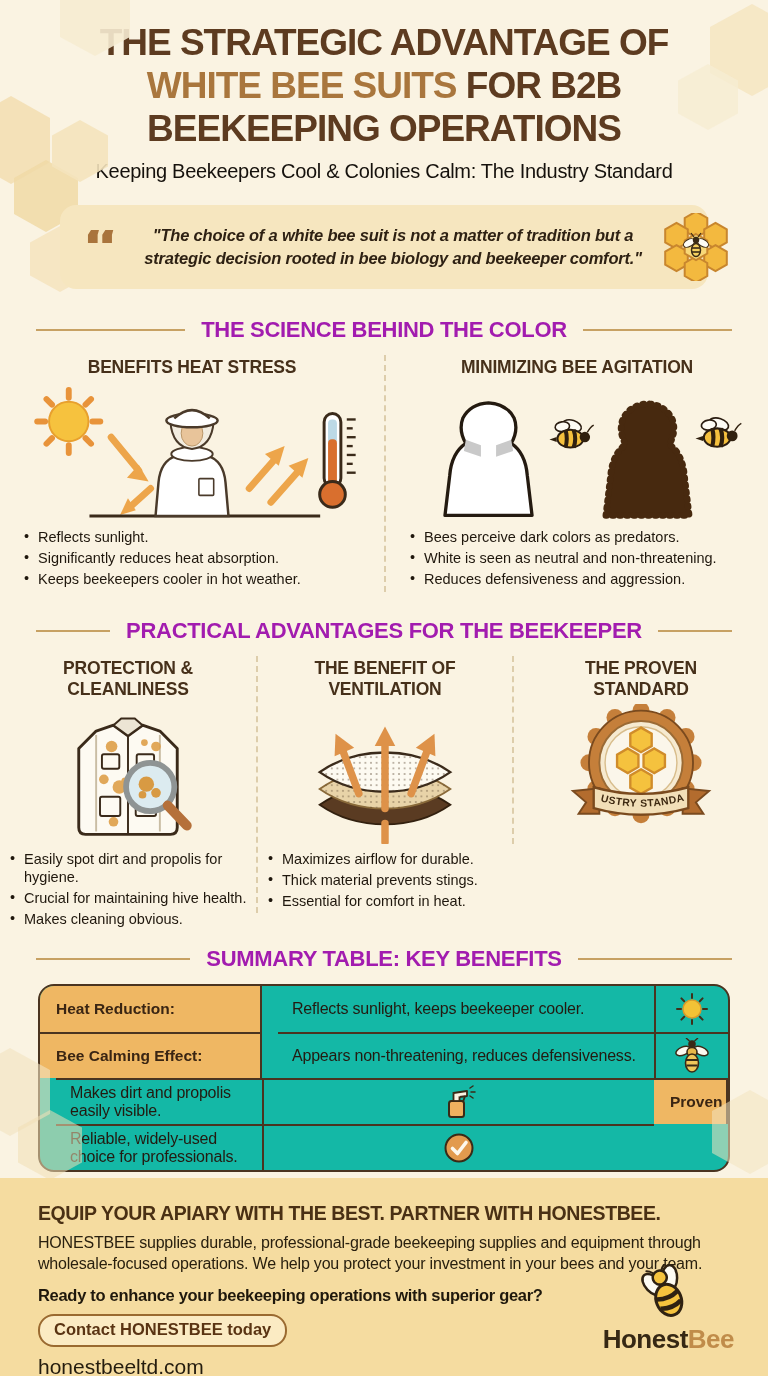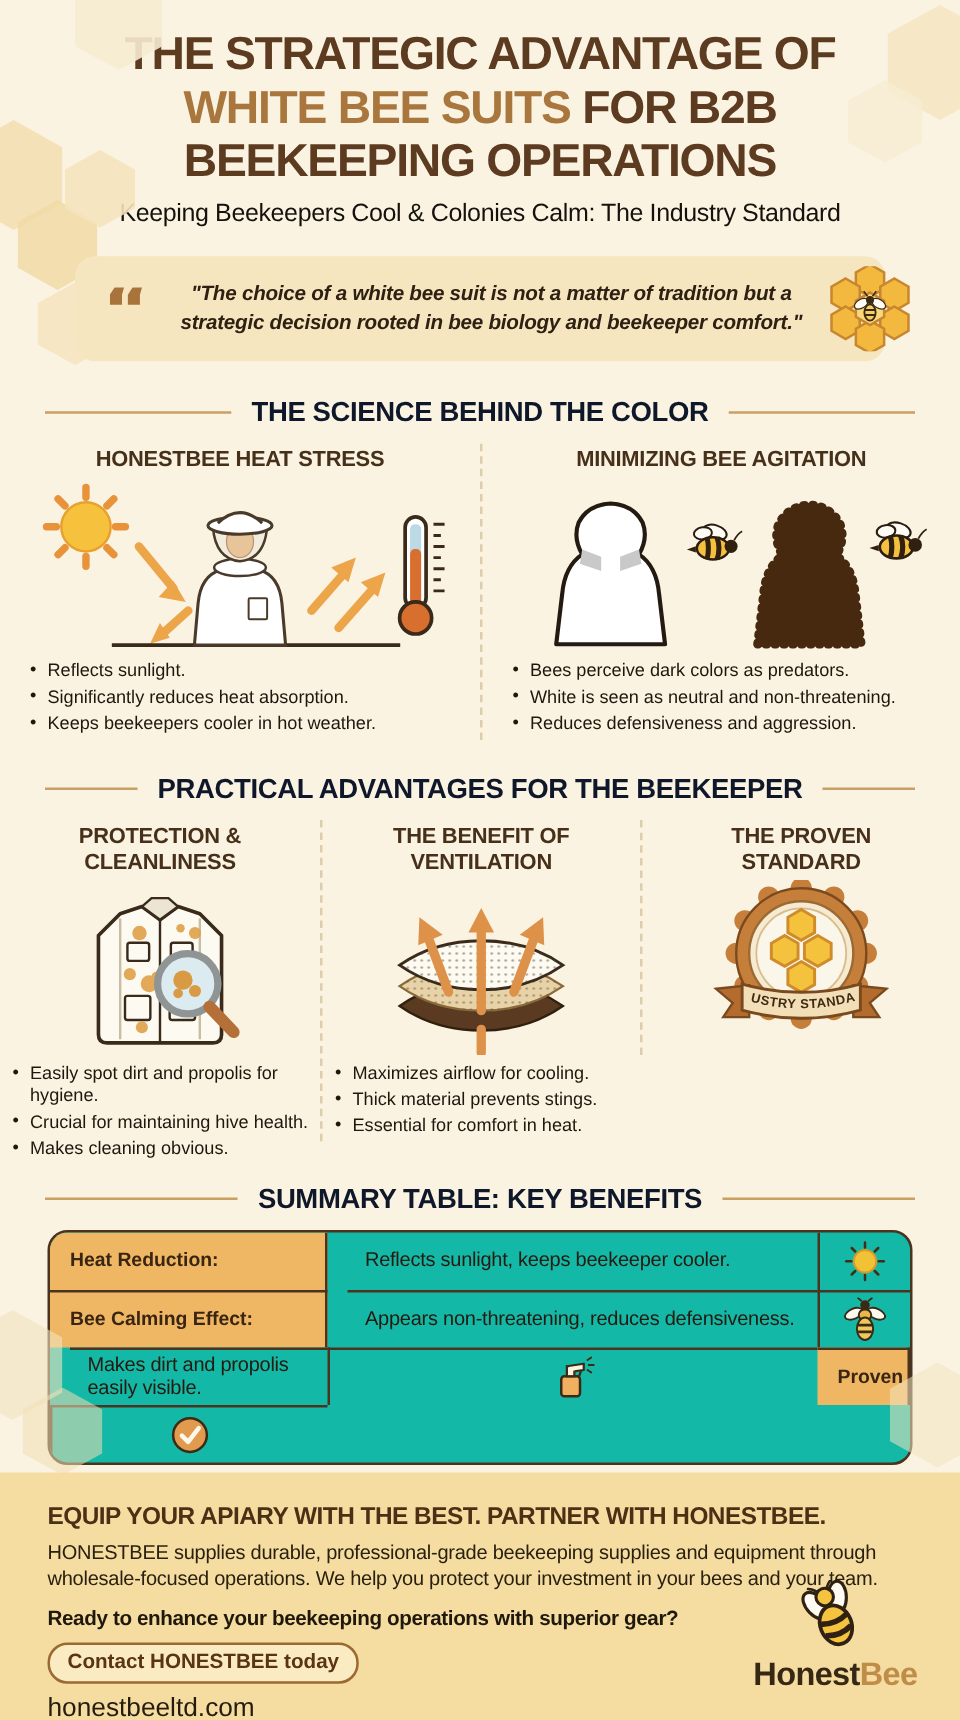--- a/index.html
+++ b/index.html
@@ -16,21 +16,21 @@
   .quote-box{margin:22px auto 0;width:648px;min-height:64px;background:#f6e6bf;border-radius:16px;
     display:flex;align-items:center;padding:8px 14px 8px 22px;box-sizing:border-box;position:relative;}
   .qmark{font-family:"DejaVu Sans",sans-serif;font-size:58px;line-height:36px;color:#a9743c;font-weight:bold;
     height:34px;overflow:hidden;margin-right:10px;flex:0 0 auto;}
   .quote-text{flex:1;margin:0;font-size:16.5px;font-weight:bold;font-style:italic;color:#2e2113;
     text-align:center;line-height:1.35;letter-spacing:-0.2px;}
   .quote-hex{flex:0 0 auto;margin-right:-34px;margin-left:8px;}
   
   .sec-title{display:flex;align-items:center;gap:16px;margin:0 36px;}
   .sec-title .rule{height:2px;background:#c7a163;flex:1;}
-  .sec-title h2{margin:0;font-size:22px;color:#0f172a;letter-spacing:-0.3px;white-space:nowrap;}
+  .sec-title h2{margin:0;font-size:22px;color:#a21caf;letter-spacing:-0.3px;white-space:nowrap;}
   .mt-science{margin-top:28px;}
   .mt-adv{margin-top:26px;}
   .mt-sum{margin-top:14px;}
   
   .cols{display:flex;margin-top:12px;align-items:flex-start;}
   .col{box-sizing:border-box;padding:0 14px;}
   .col + .col{border-left:2px dashed #ddcdab;}
   .col h3{margin:2px auto 4px;font-size:17.5px;color:#46301a;text-align:center;letter-spacing:-0.2px;}
   .col .art{display:block;margin:2px auto 0;}
   ul.blt{list-style:none;margin:6px 0 0;padding:0 0 0 10px;}
@@ -134,21 +134,21 @@
   </div>
 
   <div class="sec-title mt-science">
     <span class="rule"></span>
     <h2>THE SCIENCE BEHIND THE COLOR</h2>
     <span class="rule"></span>
   </div>
 
   <div class="cols two">
     <div class="col">
-      <h3>HONESTBEE HEAT STRESS</h3>
+      <h3>BENEFITS HEAT STRESS</h3>
       <svg class="art" width="336" height="140" viewBox="0 0 340 142">
         <g>
           <circle cx="45" cy="40" r="20" fill="#f6c23e" stroke="#e8a02e" stroke-width="2"></circle>
           <g stroke="#e8933a" stroke-width="6" stroke-linecap="round">
             <line x1="69" y1="40" x2="77" y2="40"></line>
               <line x1="62" y1="57" x2="67.6" y2="62.6"></line>
             <line x1="45" y1="64" x2="45" y2="72"></line>
               <line x1="28" y1="57" x2="22.4" y2="62.6"></line>
             <line x1="21" y1="40" x2="13" y2="40"></line>
               <line x1="28" y1="23" x2="22.4" y2="17.4"></line>
@@ -275,21 +275,21 @@
           <line x1="90" y1="148" x2="90" y2="128"></line>
           <line x1="90" y1="112" x2="90" y2="40"></line>
             <polygon points="90,24 79,45 101,45" stroke="none"></polygon>
           <line x1="62" y1="96" x2="44" y2="48"></line>
             <polygon points="37,32 36,56 57,47" stroke="none"></polygon>
           <line x1="118" y1="96" x2="136" y2="48"></line>
             <polygon points="143,32 123,47 144,56" stroke="none"></polygon>
         </g>
       </svg>
       <ul class="blt">
-        <li>Maximizes airflow for cooling.</li>
+        <li>Maximizes airflow for durable.</li>
         <li>Thick material prevents stings.</li>
         <li>Essential for comfort in heat.</li>
       </ul>
     </div>
 
     <div class="col">
       <h3>THE PROVEN STANDARD</h3>
       <svg class="art" width="164" height="140" viewBox="0 0 164 148">
         <g fill="#c57f3a">
           <circle cx="137" cy="62" r="9"></circle>
@@ -375,20 +375,21 @@
         <path d="M24 12 L22 18" stroke="#3a2a16" stroke-width="1.8" fill="none"></path>
         <g stroke="#3a2a16" stroke-width="1.5" stroke-linecap="round">
           <line x1="29" y1="4" x2="32" y2="2"></line>
             <line x1="30" y1="8" x2="34" y2="8"></line>
             <line x1="29" y1="12" x2="32" y2="14"></line>
         </g>
       </svg>
     </div>
 
     <div class="cell c-label rb">Proven Standard:</div>
+    <div class="cell c-desc rb">Reliable, widely-used choice for professionals.</div>
     <div class="cell c-icon rb">
       <svg width="34" height="34" viewBox="0 0 34 34">
         <circle cx="17" cy="17" r="13.5" fill="#e29a4e" stroke="#3a2a16" stroke-width="2"></circle>
         <path d="M10.5 17.5 L15.5 22.5 L24 11.5" fill="none" stroke="#fdf8ee" stroke-width="3.6" stroke-linecap="round" stroke-linejoin="round"></path>
       </svg>
     </div>
   </div>
 
   <div class="footer">
     <h2 class="f-head">EQUIP YOUR APIARY WITH THE BEST. PARTNER WITH HONESTBEE.</h2>

